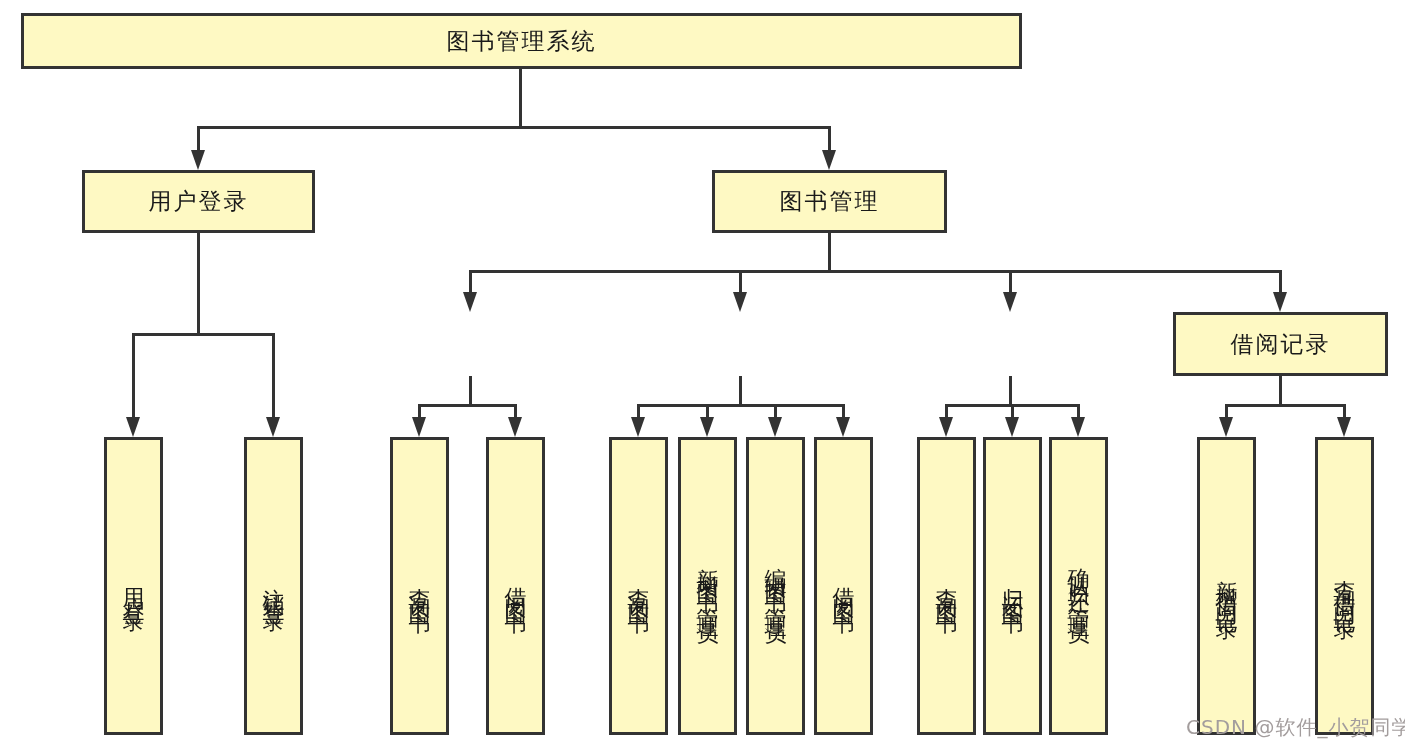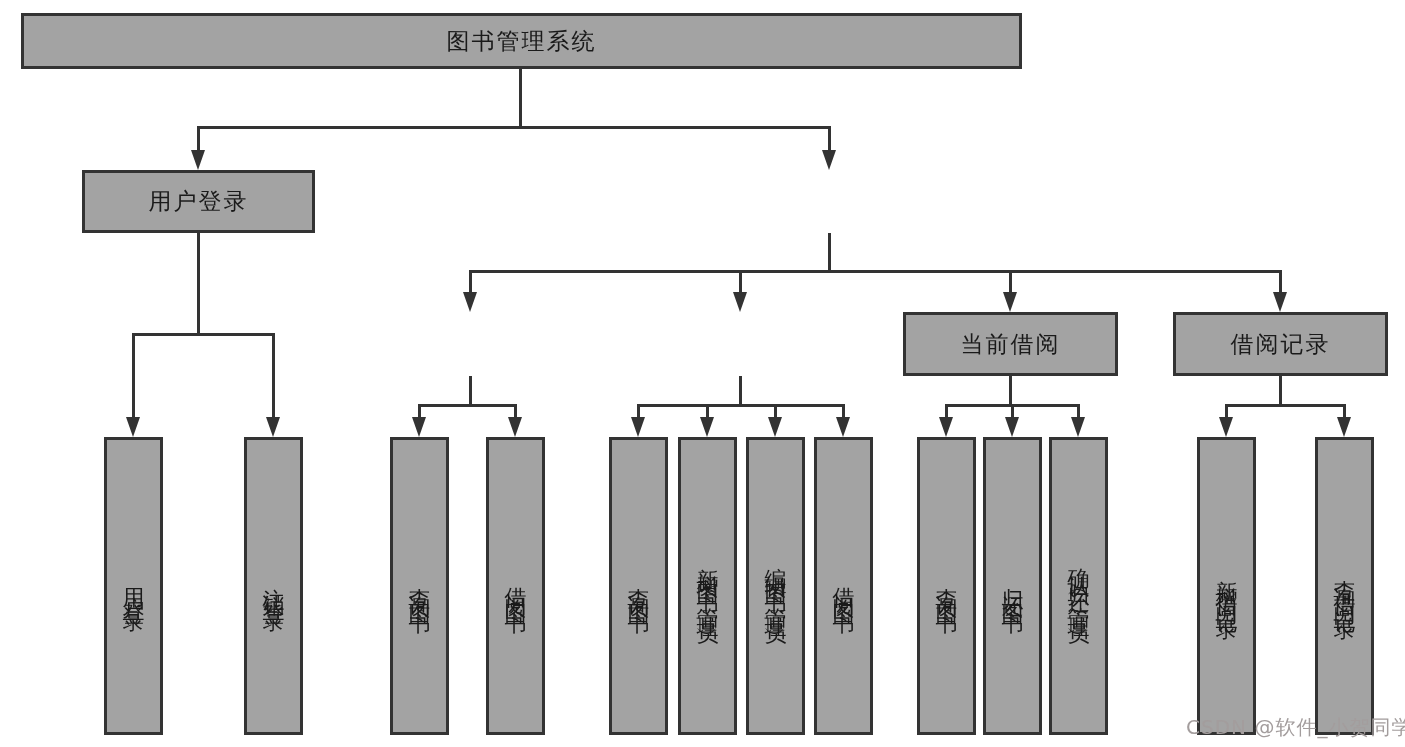--- a/index.html
+++ b/index.html
@@ -1,21 +1,21 @@
 <!DOCTYPE html>
 <html><head>
 <meta charset="utf-8">
 <style>
   html,body{margin:0;padding:0;background:#ffffff;}
   .canvas{
     position:relative;width:1405px;height:747px;background:#ffffff;
     font-family:"DejaVu Sans","Liberation Sans",sans-serif;overflow:hidden;
   }
   .node{
-    position:absolute;border:3px solid #333333;background:#a3a3a3;color:#1a1a1a;
+    position:absolute;border:3px solid #333333;background:#fef9c3;color:#1a1a1a;
     display:flex;align-items:center;justify-content:center;box-sizing:border-box;
   }
   .hnode{font-size:23px;letter-spacing:2px;font-weight:400;}
   .vnode{width:59px;height:298px;top:437px;}
   .vnode span{
     writing-mode:vertical-rl;text-orientation:mixed;
     font-size:22px;letter-spacing:8px;line-height:1;color:#1a1a1a;
   }
   .hline{position:absolute;height:3px;background:#333333;}
   .vline{position:absolute;width:3px;background:#333333;}
@@ -41,42 +41,42 @@
   <div class="vline" style="left:519px;top:69px;height:58px"></div>
   <div class="hline" style="left:197px;top:126px;width:634px"></div>
   <div class="vline" style="left:197px;top:126px;height:26px"></div>
   <div class="arrow" style="left:191px;top:150px"></div>
   <div class="vline" style="left:828px;top:126px;height:26px"></div>
   <div class="arrow" style="left:822px;top:150px"></div>
 
   <div class="node hnode" style="left:82px;top:170px;width:233px;height:63px">
     <span>用户登录</span>
   </div>
+  <div class="node hnode" style="left:712px;top:170px;width:235px;height:63px">
+    <span>图书管理</span>
+  </div>
 
   <div class="vline" style="left:197px;top:233px;height:102px"></div>
   <div class="hline" style="left:132px;top:333px;width:143px"></div>
   <div class="vline" style="left:132px;top:333px;height:85px"></div>
   <div class="arrow" style="left:126px;top:417px"></div>
   <div class="vline" style="left:272px;top:333px;height:85px"></div>
   <div class="arrow" style="left:266px;top:417px"></div>
 
   <div class="vline" style="left:828px;top:233px;height:40px"></div>
   <div class="hline" style="left:469px;top:270px;width:813px"></div>
   <div class="vline" style="left:469px;top:270px;height:23px"></div>
   <div class="arrow" style="left:463px;top:292px"></div>
   <div class="vline" style="left:739px;top:270px;height:23px"></div>
   <div class="arrow" style="left:733px;top:292px"></div>
   <div class="vline" style="left:1009px;top:270px;height:23px"></div>
   <div class="arrow" style="left:1003px;top:292px"></div>
   <div class="vline" style="left:1279px;top:270px;height:23px"></div>
   <div class="arrow" style="left:1273px;top:292px"></div>
 
-  <div class="node hnode" style="left:903px;top:312px;width:215px;height:64px">
-    <span>当前借阅</span>
-  </div>
   <div class="node hnode" style="left:1173px;top:312px;width:215px;height:64px">
     <span>借阅记录</span>
   </div>
 
   <div class="vline" style="left:469px;top:376px;height:31px"></div>
   <div class="hline" style="left:418px;top:404px;width:99px"></div>
   <div class="vline" style="left:418px;top:404px;height:14px"></div>
   <div class="arrow" style="left:412px;top:417px"></div>
   <div class="vline" style="left:514px;top:404px;height:14px"></div>
   <div class="arrow" style="left:508px;top:417px"></div>

